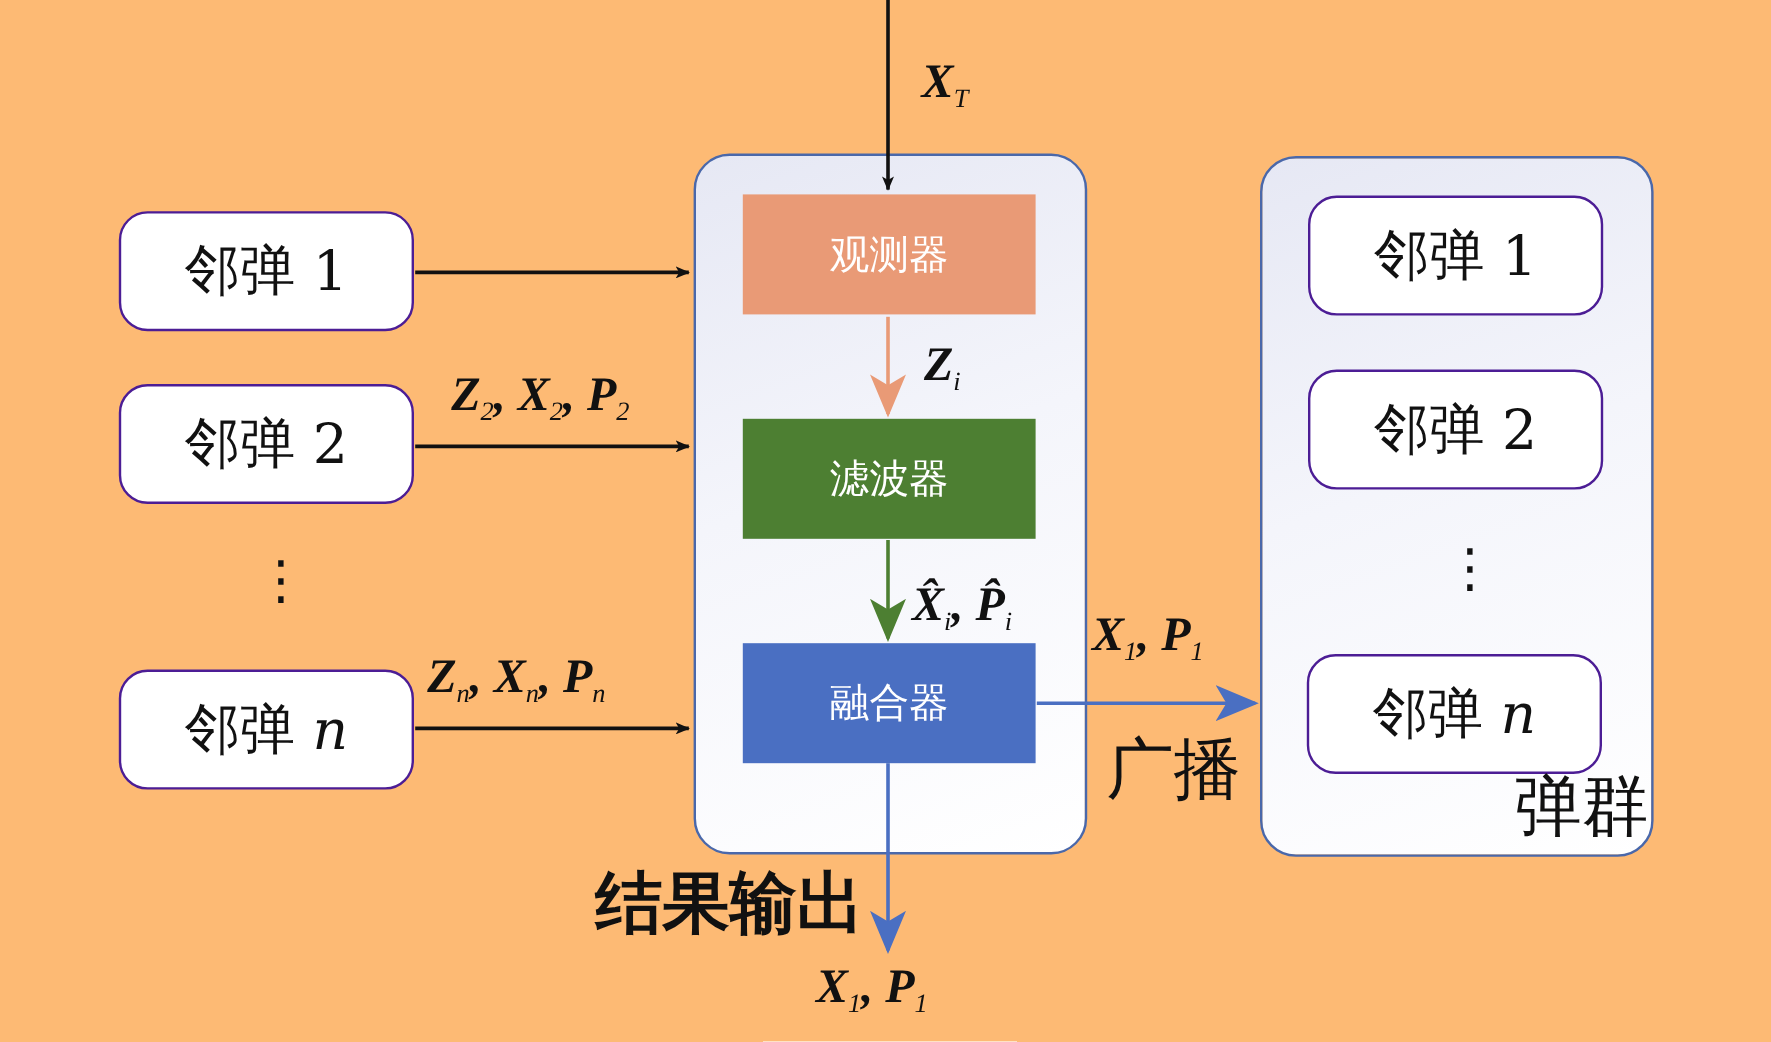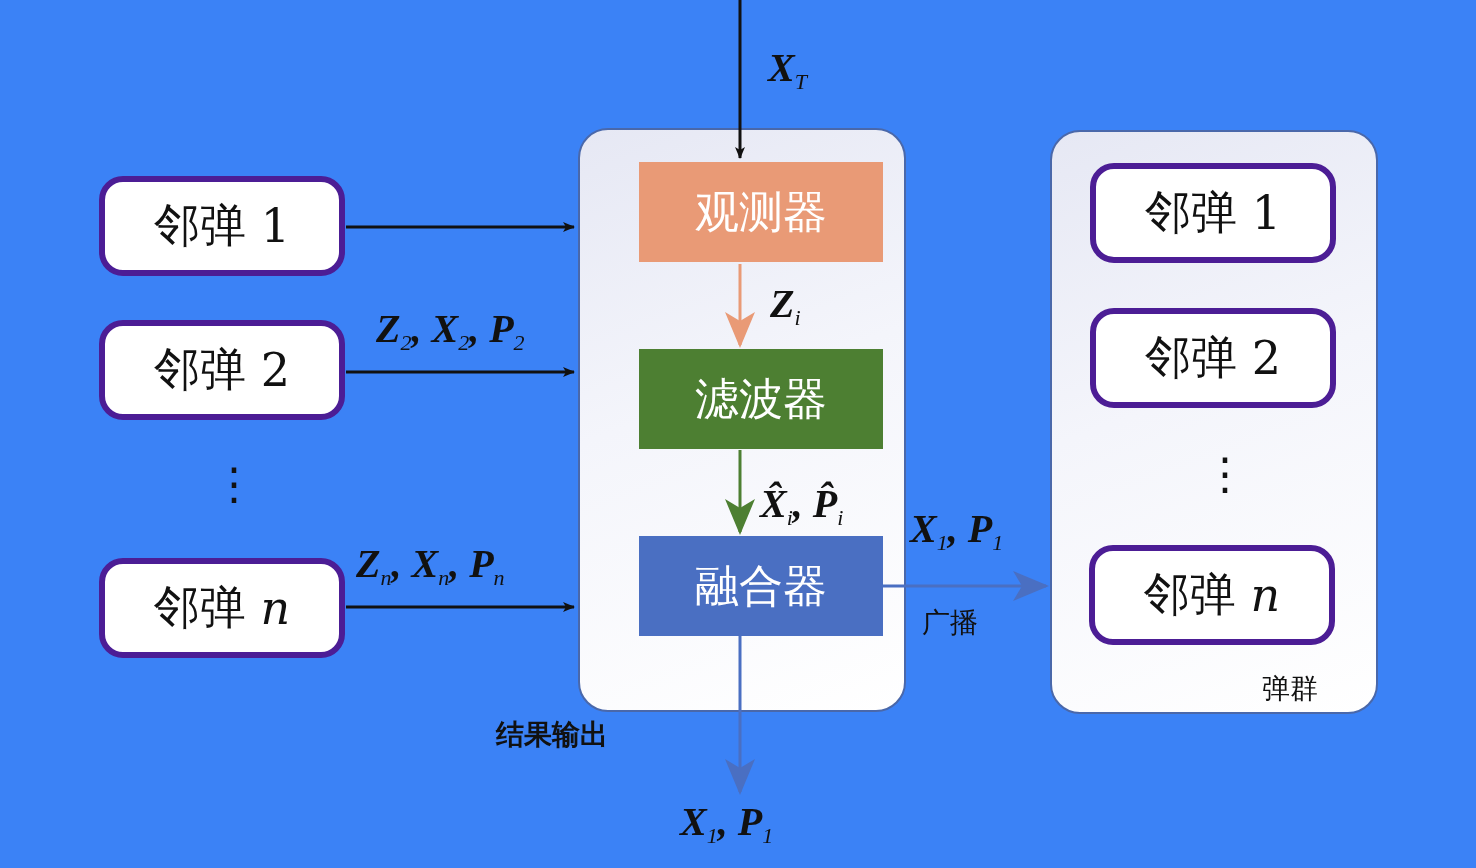--- a/index.html
+++ b/index.html
@@ -1,23 +1,23 @@
 <!DOCTYPE html>
 <html><head>
 <meta charset="utf-8">
 <style>
   html,body{margin:0;padding:0;background:#fff;}
-  #canvas{position:relative;width:1476px;height:868px;overflow:hidden;background:#3b82f6;font-family:"DejaVu Serif","Liberation Serif",serif;}
+  #canvas{position:relative;width:1476px;height:868px;overflow:hidden;background:#fdba74;font-family:"DejaVu Serif","Liberation Serif",serif;}
   svg{position:absolute;left:0;top:0;}
   .lbl{position:absolute;white-space:nowrap;color:#111;font-family:"Liberation Serif","DejaVu Serif",serif;}
   .math{font-weight:bold;font-style:italic;font-size:40px;}
   .math sub{font-size:22px;font-weight:normal;vertical-align:-8px;}
-  .cn{font-size:28px;}
-  .box{position:absolute;border:6px solid #4c1d95;border-radius:24px;background:#fff;display:flex;align-items:center;justify-content:center;font-size:46px;color:#111;box-sizing:border-box;}
-  .block{position:absolute;display:flex;align-items:center;justify-content:center;color:#fff;font-size:44px;box-sizing:border-box;margin-left:20px;}
+  .cn{font-size:56px;}
+  .box{position:absolute;border:2px solid #4c1d95;border-radius:24px;background:#fff;display:flex;align-items:center;justify-content:center;font-size:46px;color:#111;box-sizing:border-box;}
+  .block{position:absolute;display:flex;align-items:center;justify-content:center;color:#fff;font-size:33px;box-sizing:border-box;}
   .panel{position:absolute;border:2px solid #4a68aa;border-radius:30px;box-sizing:border-box;background:linear-gradient(160deg,#e6e8f4 0%,#f4f5fb 45%,#ffffff 100%);}
   .dots{position:absolute;font-size:34px;line-height:14px;color:#111;text-align:center;width:20px;}
   i.var{font-style:italic;}
 </style>
 </head>
 <body>
 
 <div id="canvas">
 
   <div class="panel" style="left:578px;top:128px;width:328px;height:584px;"></div>
@@ -94,15 +94,15 @@
   <div class="box" style="left:1090px;top:163px;width:246px;height:100px;">
     <span>邻弹</span>&nbsp;<span>1</span>
   </div>
   <div class="box" style="left:1090px;top:308px;width:246px;height:100px;">
     <span>邻弹</span>&nbsp;<span>2</span>
   </div>
   <div class="dots" style="left:1203px;top:452px;font-size:44px;line-height:44px;">⋮</div>
   <div class="box" style="left:1089px;top:545px;width:246px;height:100px;">
     <span>邻弹</span>&nbsp;<i class="var">n</i>
   </div>
-  <div class="lbl cn" style="left:1262px;top:670px;">弹群</div>
+  <div class="lbl cn" style="left:1262px;top:635px;">弹群</div>
 
 </div>
 
 </body></html>

